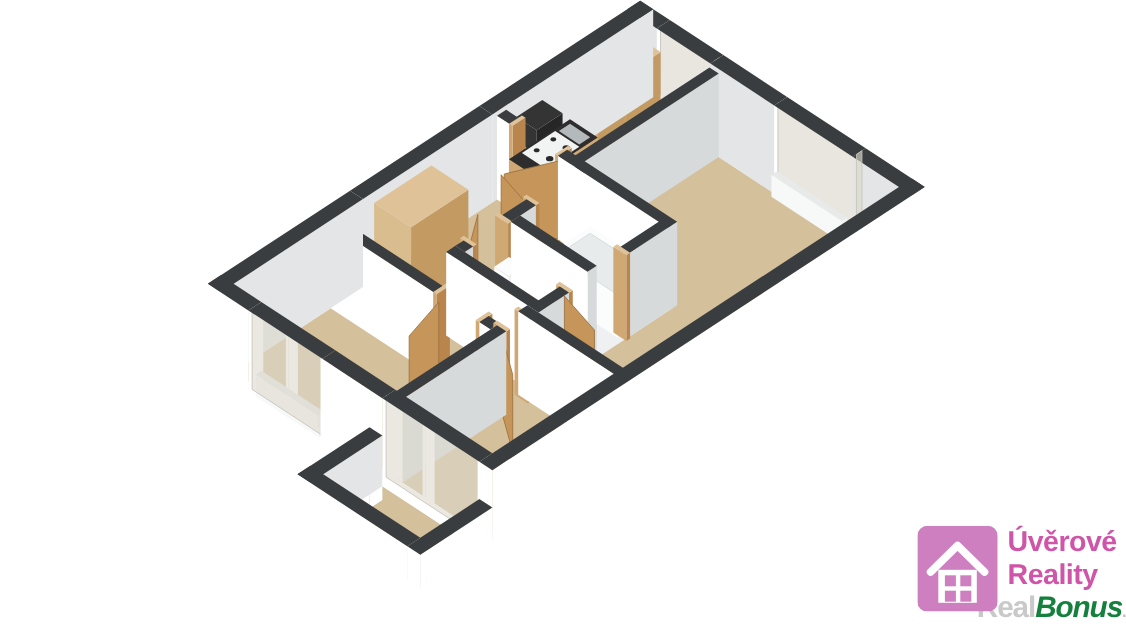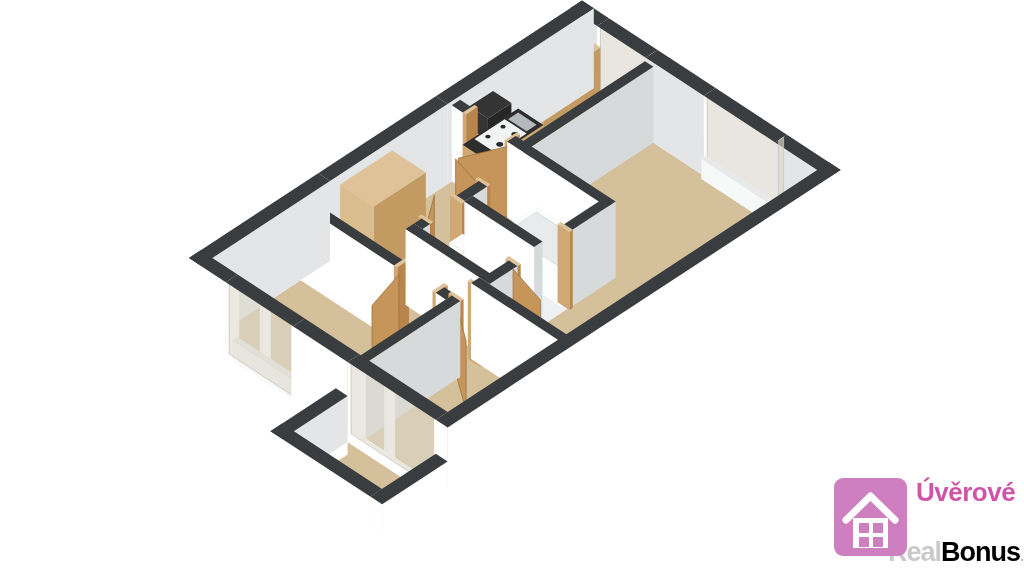--- a/index.html
+++ b/index.html
@@ -237,30 +237,31 @@
       <polygon points="382.1,562.9 370.3,570.6 370.3,496.6 382.1,488.9" fill="#ffffff" stroke="none"></polygon>
       <polygon points="270.4,505.2 370.3,570.6 370.3,496.6 270.4,431.2" fill="#ffffff" stroke="none"></polygon>
       <polygon points="282.1,423.5 382.1,488.9 370.3,496.6 270.4,431.2" fill="#3a3d3f" stroke="none"></polygon>
       <polygon points="447.6,535.4 382.1,578.3 382.1,504.3 447.6,461.4" fill="#ffffff" stroke="none"></polygon>
       <polygon points="370.3,570.6 382.1,578.3 382.1,504.3 370.3,496.6" fill="#ffffff" stroke="none"></polygon>
       <polygon points="435.8,453.7 447.6,461.4 382.1,504.3 370.3,496.6" fill="#3a3d3f" stroke="none"></polygon>
     </svg>
 
   <div id="logo">
     <div id="watermark">
-      <span style="color: rgb(201, 201, 201);">Real</span><span style="color: #000000;">Bonus</span><span class="wm-small" style="color: rgb(191, 191, 191);">.cz</span>
+      <span style="color: rgb(201, 201, 201);">Real</span><span style="color: #15803d; font-style: italic;">Bonus</span><span class="wm-small" style="color: rgb(191, 191, 191);">.cz</span>
     </div>
     <div id="logo-icon" style="background: transparent;">
       <svg width="73" height="78" viewBox="0 0 73 78">
         <rect x="0" y="0" width="73" height="78" rx="9" class="icon-bg" fill="#cd7fc0"></rect>
         <polyline points="12,42 36.5,18 61,42" fill="none" stroke="#ffffff" stroke-width="7" stroke-linecap="round" stroke-linejoin="round"></polyline>
         <rect x="19" y="40" width="35" height="30" fill="#ffffff"></rect>
         <rect x="25" y="45" width="10" height="10" class="icon-bg" fill="#cd7fc0"></rect>
         <rect x="39" y="45" width="10" height="10" class="icon-bg" fill="#cd7fc0"></rect>
         <rect x="25" y="59" width="10" height="10" class="icon-bg" fill="#cd7fc0"></rect>
         <rect x="39" y="59" width="10" height="10" class="icon-bg" fill="#cd7fc0"></rect>
       </svg>
     </div>
     <div id="logo-text" style="color: rgb(207, 85, 169);">
       <div>Úvěrové</div>
+      <div>Reality</div>
     </div>
   </div>
 </div>
 
 </body></html>

